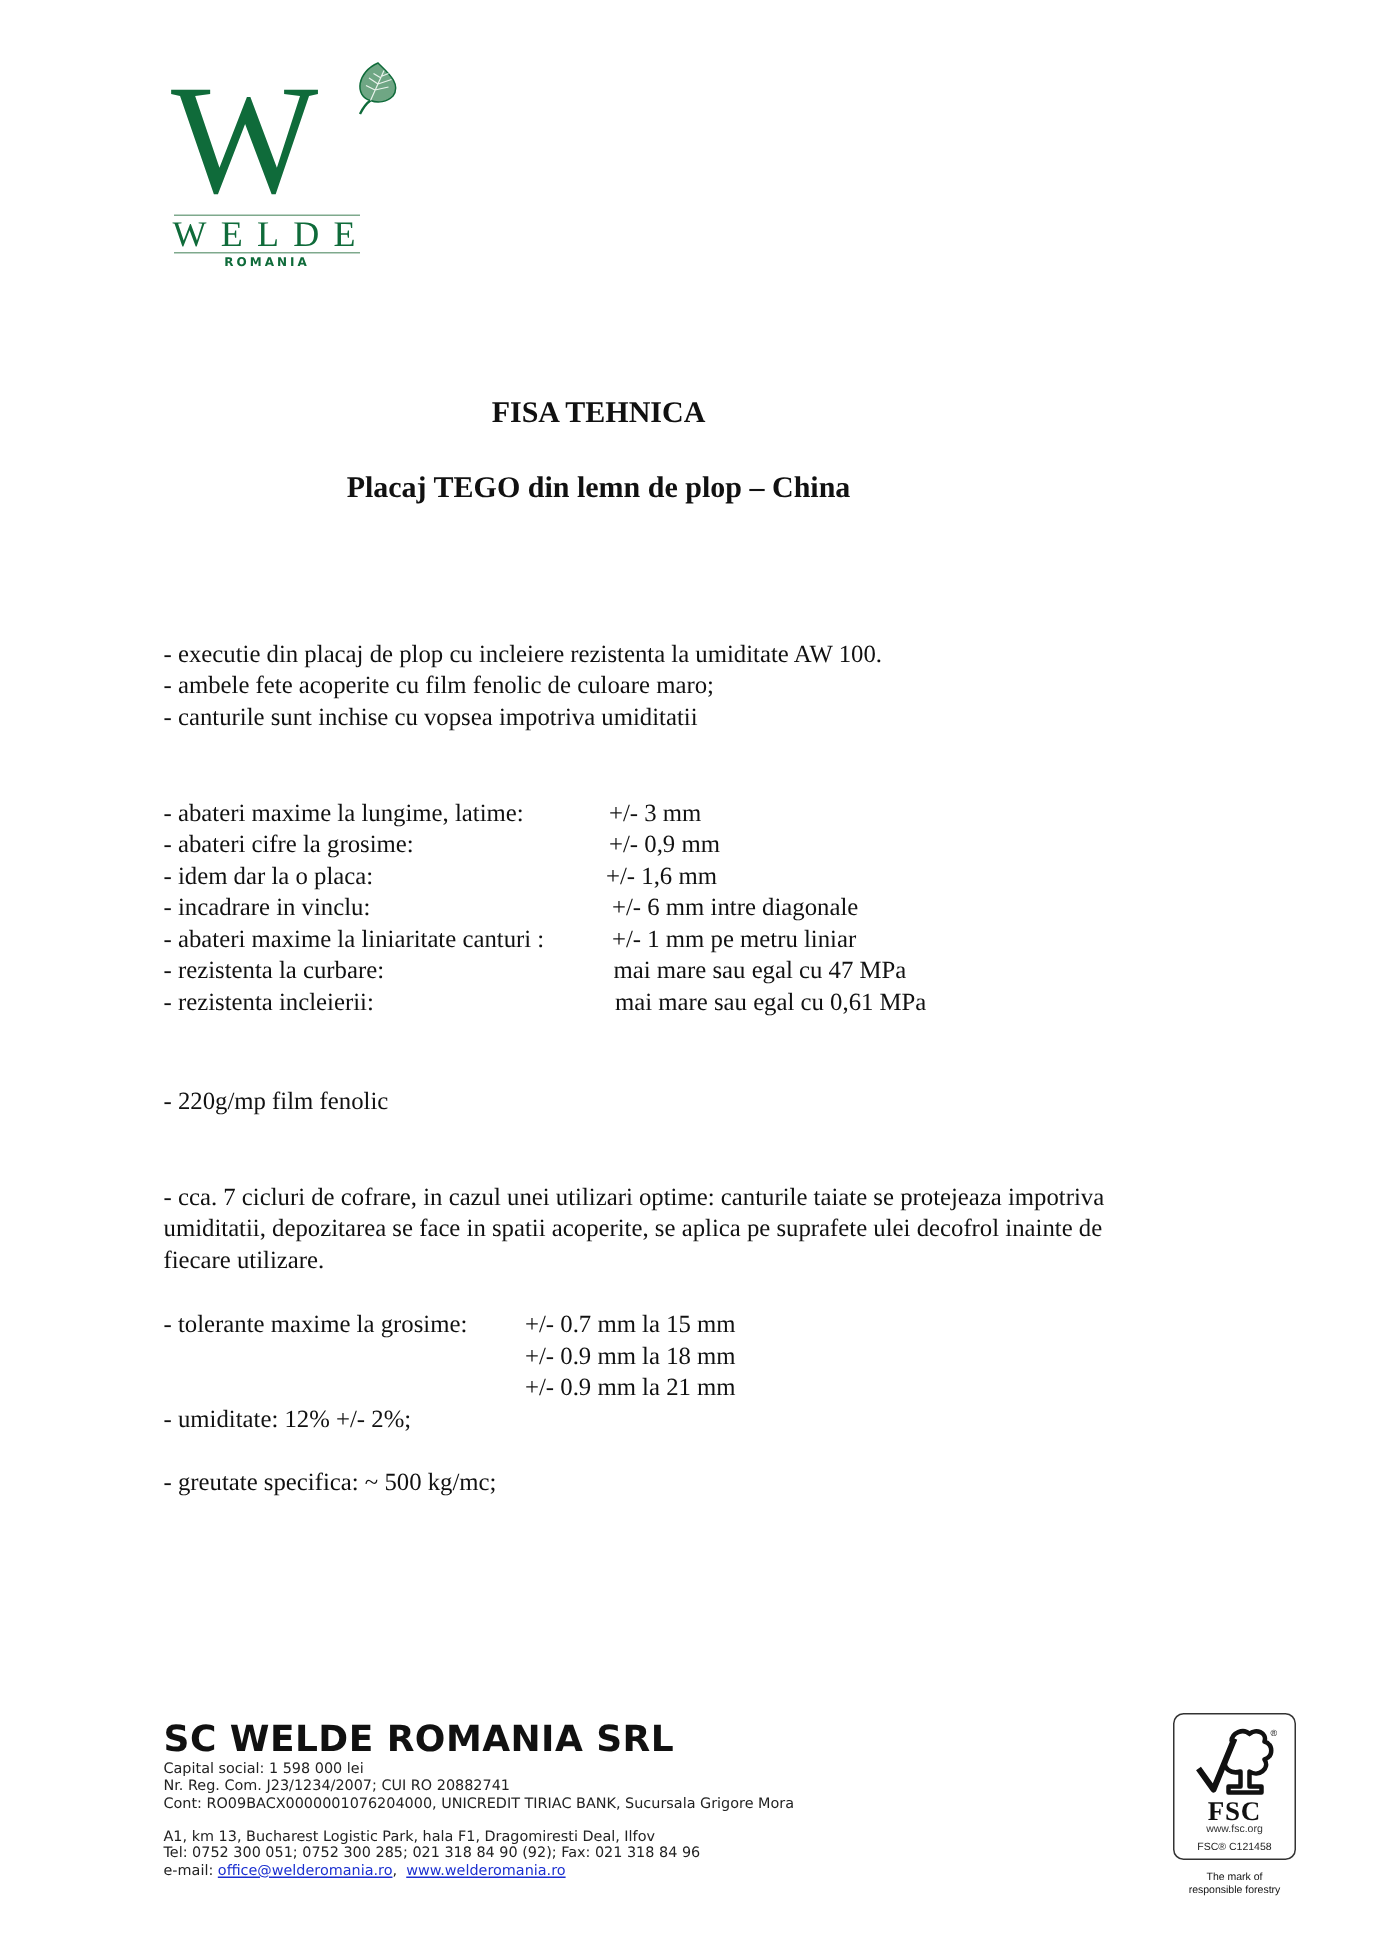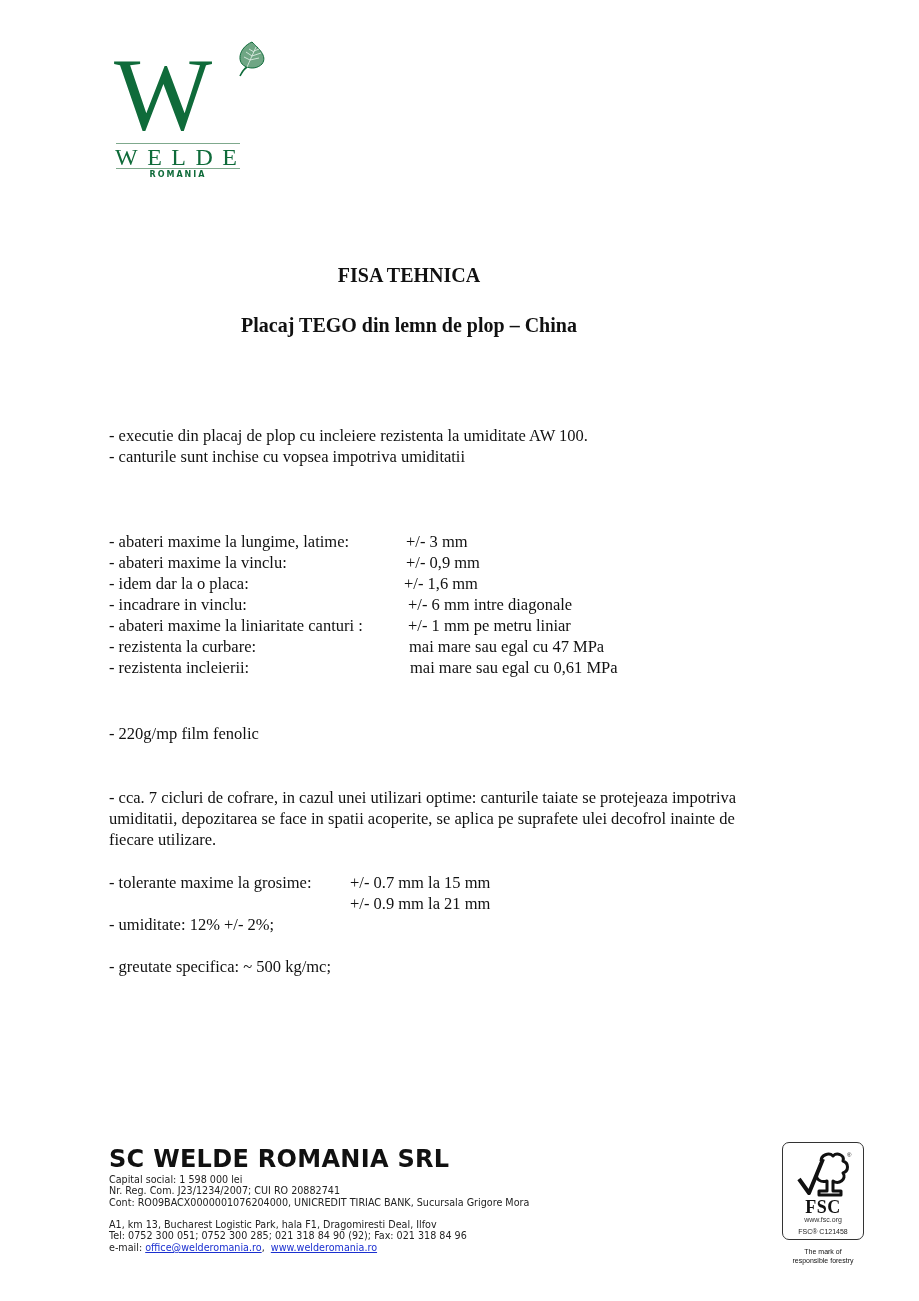--- a/index.html
+++ b/index.html
@@ -8,21 +8,21 @@
 
   
   .logo { position: absolute; left: 110px; top: 38px; width: 165px; height: 145px; }
   .logo .w { position: absolute; left: 4px; top: 6px; font-family: "Liberation Serif", serif; font-size: 104px; line-height: 100px; color: #0f6b3a; font-weight: normal; letter-spacing: -2px; }
   .logo .leaf { position: absolute; left: 124px; top: 0px; width: 34px; height: 42px; }
   .logo .rule { position: absolute; left: 6px; width: 124px; height: 1px; background: #7fa98d; }
   .logo .welde { position: absolute; left: 5px; top: 108px; width: 130px; font-family: "Liberation Serif", serif; font-size: 24px; letter-spacing: 9.5px; color: #0f6b3a; line-height: 22px; }
   .logo .romania { position: absolute; left: 6px; top: 132px; width: 124px; text-align: center; font-family: "DejaVu Sans", sans-serif; font-size: 8px; letter-spacing: 2px; color: #0f6b3a; font-weight: bold; }
 
   
-  .title { position: absolute; left: 10px; width: 798px; text-align: center; font-weight: bold; }
+  .title { position: absolute; left: 0; width: 798px; text-align: center; font-weight: bold; }
   .t1 { top: 264px; font-size: 20px; }
   .t2 { top: 314px; font-size: 20px; }
 
   
   .block { position: absolute; left: 109px; font-size: 16.5px; line-height: 21px; }
   .line { white-space: pre; display: block; height: 21px; }
   .row { display: block; height: 21px; position: relative; white-space: nowrap; }
   .row .k { position: absolute; left: 0; }
   .row .v { position: absolute; }
 
@@ -56,30 +56,31 @@
   <div class="welde">WELDE</div>
   <div class="rule" style="top:130px;"></div>
   <div class="romania">ROMANIA</div>
 </div>
 
 <div class="title t1 serif">FISA TEHNICA</div>
 <div class="title t2 serif">Placaj TEGO din lemn de plop – China</div>
 
 <div class="block serif" style="top:425px;">
   <span class="line">- executie din placaj de plop cu incleiere rezistenta la umiditate AW 100.</span>
+  <span class="line">- ambele fete acoperite cu film fenolic de culoare maro;</span>
   <span class="line">- canturile sunt inchise cu vopsea impotriva umiditatii</span>
 </div>
 
 <div class="block serif" style="top:531px; width:600px;">
   <div class="row">
     <span class="k">- abateri maxime la lungime, latime:</span>
     <span class="v" style="left:297px;">+/- 3 mm</span>
   </div>
   <div class="row">
-    <span class="k">- abateri maxime la vinclu:</span>
+    <span class="k">- abateri cifre la grosime:</span>
     <span class="v" style="left:297px;">+/- 0,9 mm</span>
   </div>
   <div class="row">
     <span class="k">- idem dar la o placa:</span>
     <span class="v" style="left:295px;">+/- 1,6 mm</span>
   </div>
   <div class="row">
     <span class="k">- incadrare in vinclu:</span>
     <span class="v" style="left:299px;">+/- 6 mm intre diagonale</span>
   </div>
@@ -100,20 +101,23 @@
 <div class="block serif" style="top:723px;">
   <span class="line">- 220g/mp film fenolic</span>
 </div>
 
 <div class="para serif" style="top:787px; width:650px;">- cca. 7 cicluri de cofrare, in cazul unei utilizari optime: canturile taiate se protejeaza impotriva umiditatii, depozitarea se face in spatii acoperite, se aplica pe suprafete ulei decofrol inainte de fiecare utilizare.</div>
 
 <div class="block serif" style="top:872px; width:500px;">
   <div class="row">
     <span class="k">- tolerante maxime la grosime:</span>
     <span class="v" style="left:241px;">+/- 0.7 mm la 15 mm</span>
+  </div>
+  <div class="row">
+    <span class="v" style="left:241px;">+/- 0.9 mm la 18 mm</span>
   </div>
   <div class="row">
     <span class="v" style="left:241px;">+/- 0.9 mm la 21 mm</span>
   </div>
   <span class="line">- umiditate: 12% +/- 2%;</span>
   <span class="line"> </span>
   <span class="line">- greutate specifica: ~ 500 kg/mc;</span>
 </div>
 
 <div class="company">SC WELDE ROMANIA SRL</div>

